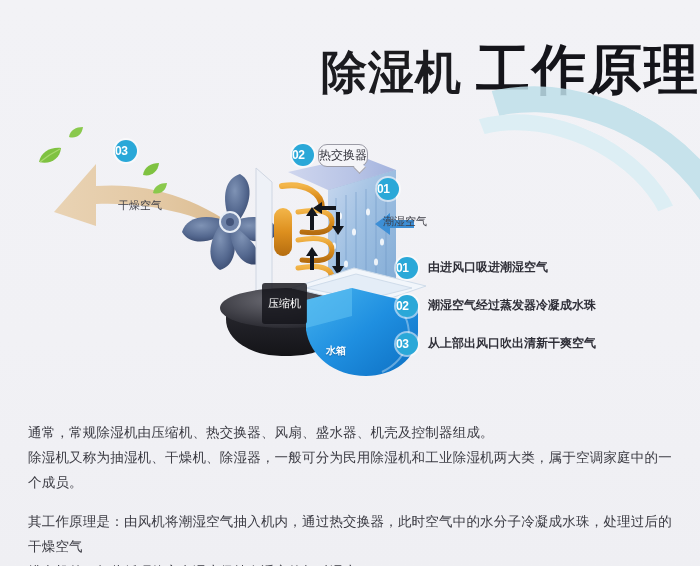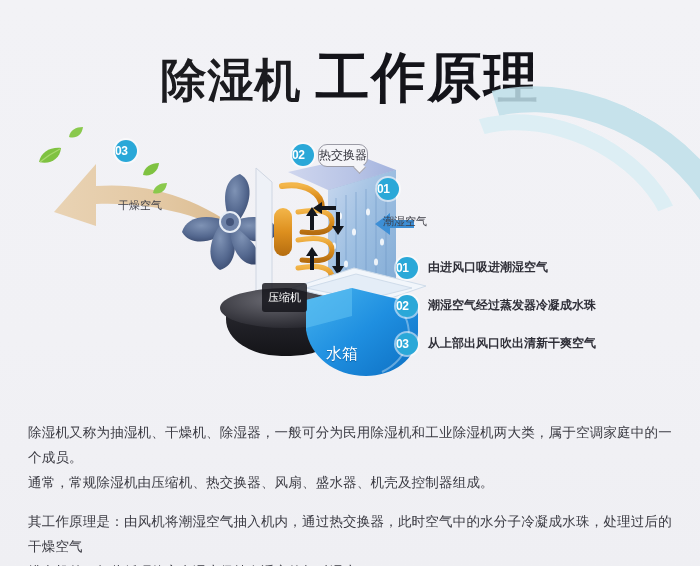--- a/index.html
+++ b/index.html
@@ -21,23 +21,22 @@
     background: linear-gradient(180deg, #f2f2f6 0%, #f1f1f5 60%, #efeff3 100%);
     overflow: hidden;
   }
 
   
   .title-wrap {
     position: absolute;
     top: 34px;
     left: 0;
     width: 700px;
-    text-align: center;
-    white-space: nowrap;
-    margin-top: 8px;
+    text-align: right;
+    white-space: nowrap;
   }
   .title-a {
     font-size: 46px;
     font-weight: bold;
     color: #1b1b1f;
     letter-spacing: 1px;
     vertical-align: baseline;
   }
   .title-b {
     font-size: 54px;
@@ -189,32 +188,32 @@
     width: 8px;
     height: 8px;
     background: #f4f4f8;
     border-right: 1px solid #9b9ba6;
     border-bottom: 1px solid #9b9ba6;
     transform: rotate(45deg);
   }
 
   .chip {
     position: absolute;
-    padding: 7px 6px;
+    padding: 13px 6px;
     border-radius: 3px;
     background: rgba(20,20,26,.82);
     color: #ffffff;
     font-size: 11px;
     white-space: nowrap;
   }
   .tank-text {
     position: absolute;
     color: #ffffff;
-    font-size: 16px;
-    font-weight: normal;
+    font-size: 10px;
+    font-weight: bold;
     white-space: nowrap;
     text-shadow: 0 1px 1px rgba(0,60,110,.45);
   }
 
   
   .legend {
     position: absolute;
     left: 396px;
     top: 255px;
     width: 290px;
@@ -436,20 +435,20 @@
       <div class="badge">02</div>
       <div class="legend-text">潮湿空气经过蒸发器冷凝成水珠</div>
     </div>
     <div class="legend-row">
       <div class="badge">03</div>
       <div class="legend-text">从上部出风口吹出清新干爽空气</div>
     </div>
   </div>
 
   <div class="copy">
+    <p>通常，常规除湿机由压缩机、热交换器、风扇、盛水器、机壳及控制器组成。</p>
     <p>除湿机又称为抽湿机、干燥机、除湿器，一般可分为民用除湿机和工业除湿机两大类，属于空调家庭中的一个成员。</p>
-    <p>通常，常规除湿机由压缩机、热交换器、风扇、盛水器、机壳及控制器组成。</p>
     <div class="gap"></div>
     <p>其工作原理是：由风机将潮湿空气抽入机内，通过热交换器，此时空气中的水分子冷凝成水珠，处理过后的干燥空气</p>
     <p>排出机外，如此循环使室内湿度保持在适宜的相对湿度。</p>
   </div>
 
 </div>
 
 </body></html>

